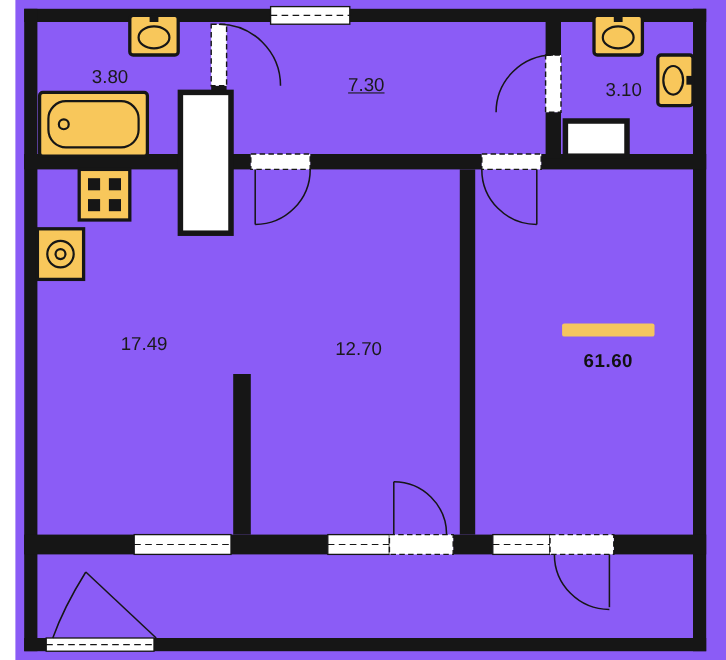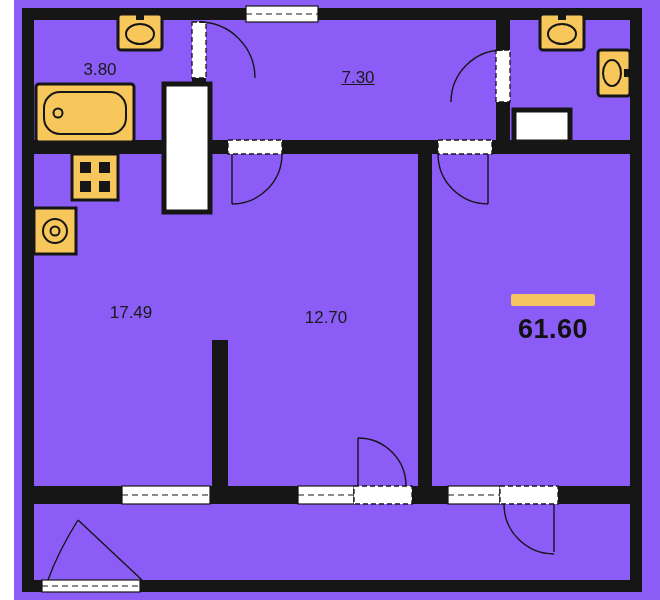--- a/index.html
+++ b/index.html
@@ -1,20 +1,20 @@
 <!DOCTYPE html>
 <html><head>
 <meta charset="utf-8">
 <style>
   html,body{margin:0;padding:0;background:#ffffff;}
   .stage{position:relative;width:660px;height:600px;background:#8b5cf6;overflow:hidden;
          font-family:"Liberation Sans", sans-serif;margin-left:14px;}
   .stage svg{position:absolute;left:0;top:0;}
   .lbl{position:absolute;font-size:17px;color:#1a1a1a;text-align:center;line-height:20px;}
-  .lbl.total{font-size:27px;font-weight:bold;letter-spacing:0.5px;line-height:30px;color:#111;}
+  .lbl.total{font-size:17px;font-weight:bold;letter-spacing:0.5px;line-height:30px;color:#111;}
   .accent-bar{position:absolute;left:497px;top:294px;width:84px;height:12px;border-radius:2px;background:#F5C55F;}
 </style>
 </head>
 <body>
 
 <div class="stage">
 
   <svg width="660" height="600" viewBox="0 0 660 600">
 
     <g fill="#161616">
@@ -146,20 +146,21 @@
 
       <g transform="translate(20,208)">
         <rect x="0" y="0" width="42" height="46" fill="#F8C75B" stroke="#161616" stroke-width="3"></rect>
         <circle cx="21" cy="23" r="12" fill="none" stroke="#161616" stroke-width="2"></circle>
         <circle cx="21" cy="23" r="4.5" fill="none" stroke="#161616" stroke-width="2"></circle>
       </g>
     </g>
   </svg>
 
   <div class="lbl" style="left:46px;  top:60px;  width:80px;">3.80</div>
-  <div class="lbl" style="left:304px; top:68px;  width:80px;text-decoration:underline;">7.30</div>
+  <div class="lbl" style="left:279px; top:68px;  width:80px;text-decoration:underline;">7.30</div>
+  <div class="lbl" style="left:513px; top:72px;  width:80px;">3.10</div>
   <div class="lbl" style="left:77px;  top:303px; width:80px;">17.49</div>
   <div class="lbl" style="left:272px; top:308px; width:80px;">12.70</div>
 
   <div class="accent-bar" style="background:#F5C55F"></div>
   <div class="lbl total" style="left:479px; top:314px; width:120px;">61.60</div>
 
 </div>
 
 </body></html>

